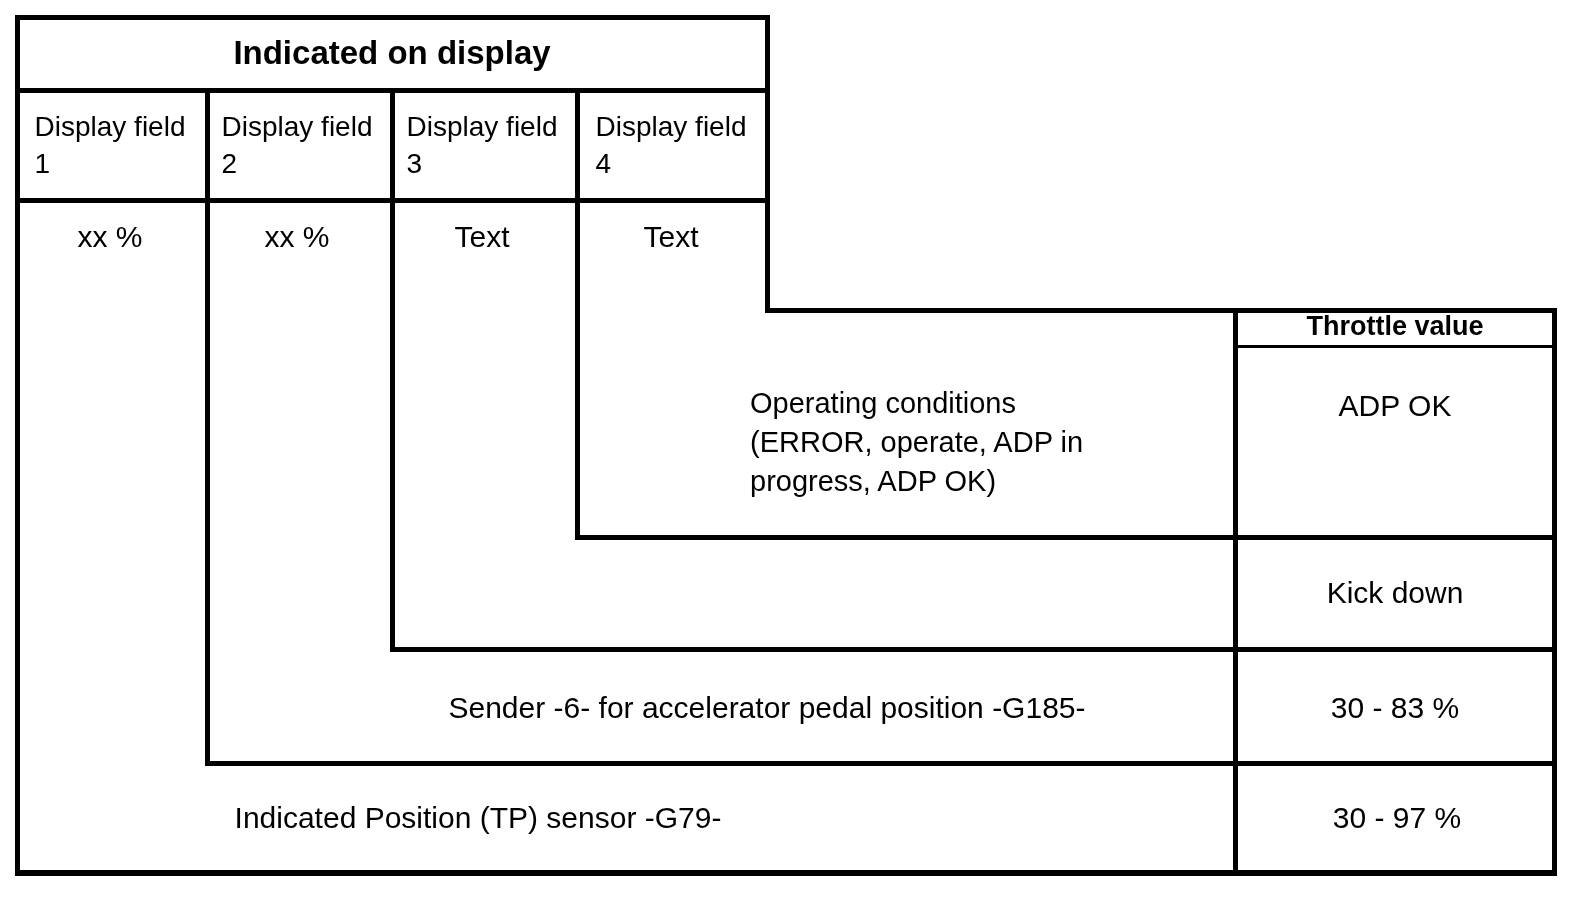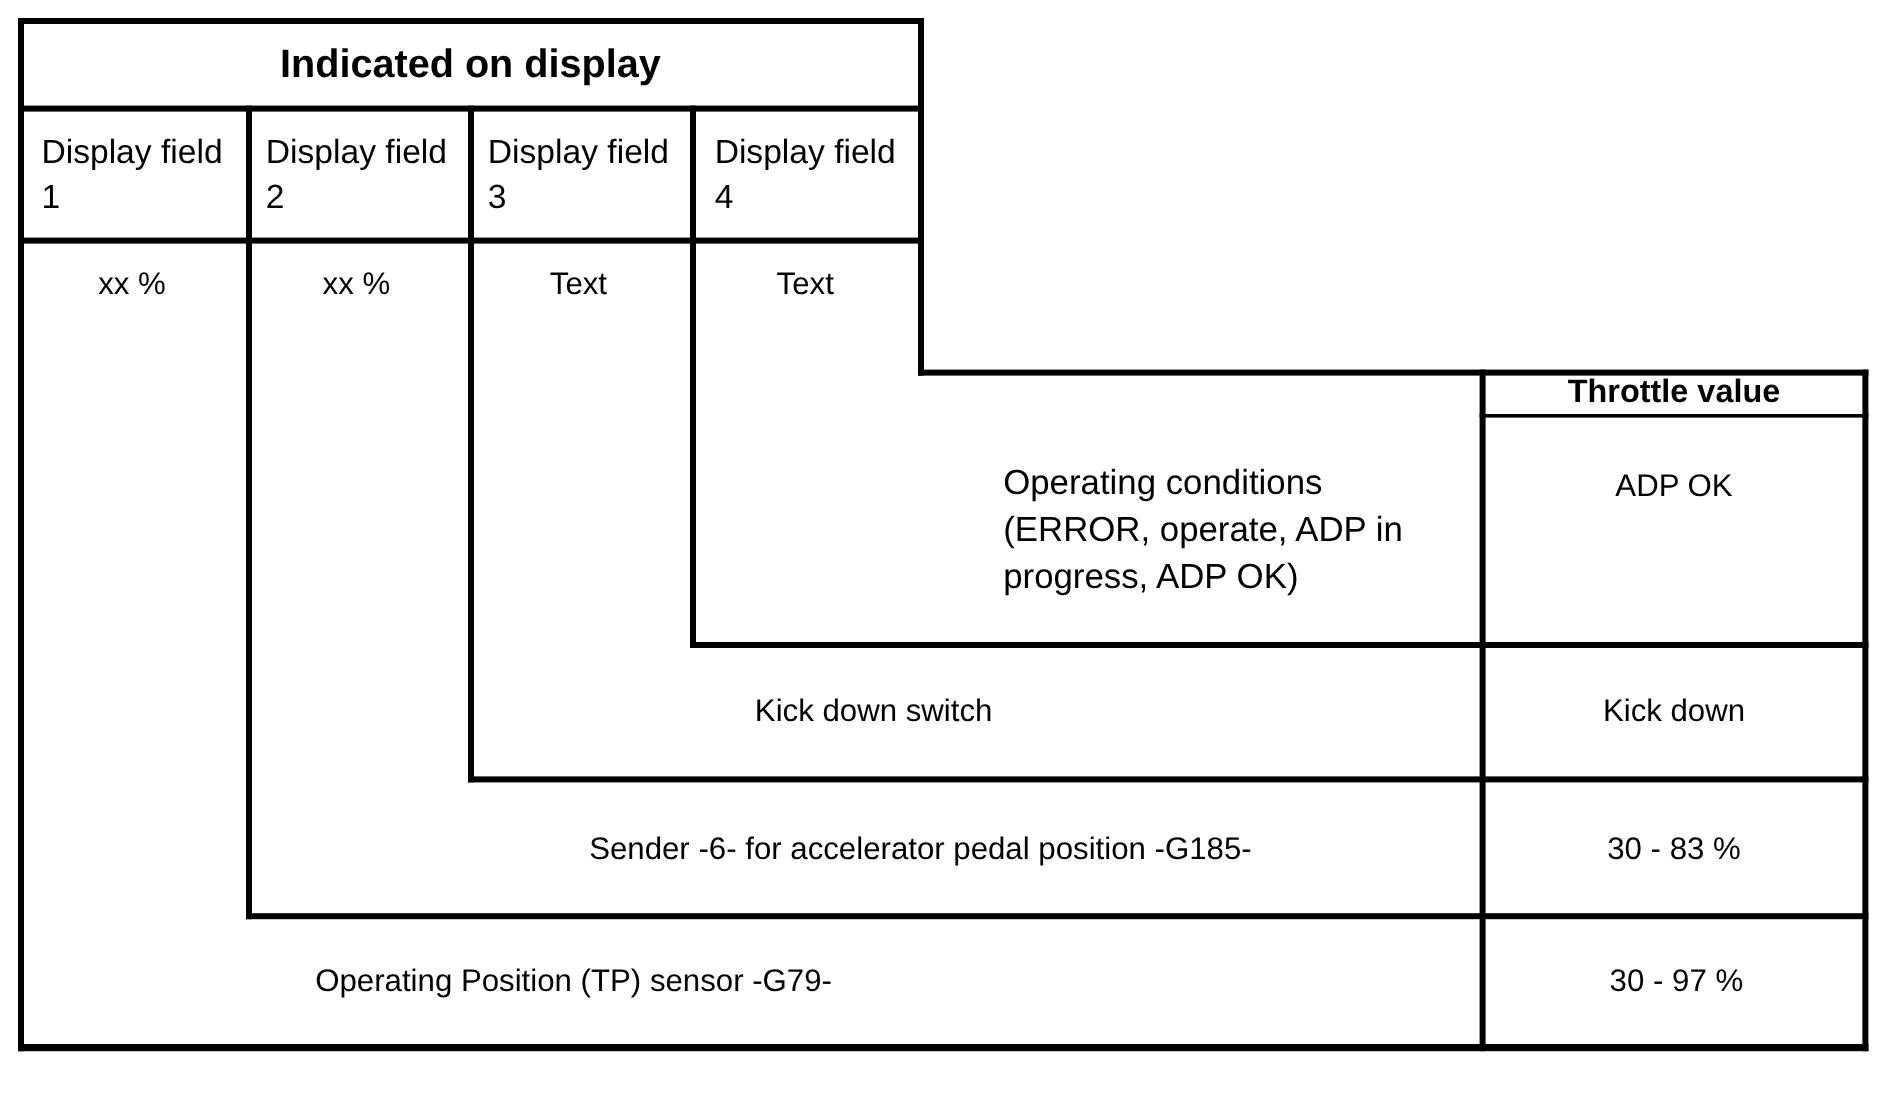--- a/index.html
+++ b/index.html
@@ -9,21 +9,21 @@
     background:#ffffff;
     color:#000000;
     font-family:"Liberation Sans","DejaVu Sans",sans-serif;
     overflow:hidden;
   }
   .ln{position:absolute;background:#000000;}
   .txt{
     position:absolute;
     transform:translate(-50%,-50%);
     white-space:nowrap;
-    font-size:26px;
+    font-size:30px;
     line-height:1.1;
   }
   .bold{font-weight:bold;}
   .colhead{
     position:absolute;
     top:108px;
     transform:translateX(-50%);
     text-align:left;
     font-size:28px;
     line-height:37px;
@@ -78,25 +78,24 @@
     <div>4</div>
   </div>
 
   <div class="txt" style="left:110px;top:236px">xx %</div>
   <div class="txt" style="left:297px;top:236px">xx %</div>
   <div class="txt" style="left:482px;top:236px">Text</div>
   <div class="txt" style="left:671px;top:236px">Text</div>
 
   <div class="txt bold" style="left:1395px;top:327px;font-size:27px">Throttle value</div>
 
-  <div class="txtblock" style="left:836px;top:384px;width:375px">Operating conditions (ERROR, operate, ADP in progress, ADP OK)</div>
+  <div class="txtblock" style="left:750px;top:384px;width:375px">Operating conditions (ERROR, operate, ADP in progress, ADP OK)</div>
   <div class="txt" style="left:1395px;top:405px">ADP OK</div>
 
-  <div class="txt" style="left:728px;top:592px">Kick down switch</div>
   <div class="txt" style="left:1395px;top:592px">Kick down</div>
 
   <div class="txt" style="left:767px;top:707px">Sender -6- for accelerator pedal position -G185-</div>
   <div class="txt" style="left:1395px;top:707px">30 - 83 %</div>
 
-  <div class="txt" style="left:478px;top:817px">Operating Position (TP) sensor -G79-</div>
+  <div class="txt" style="left:478px;top:817px">Indicated Position (TP) sensor -G79-</div>
   <div class="txt" style="left:1397px;top:817px">30 - 97 %</div>
 
 </div>
 
 </body></html>

